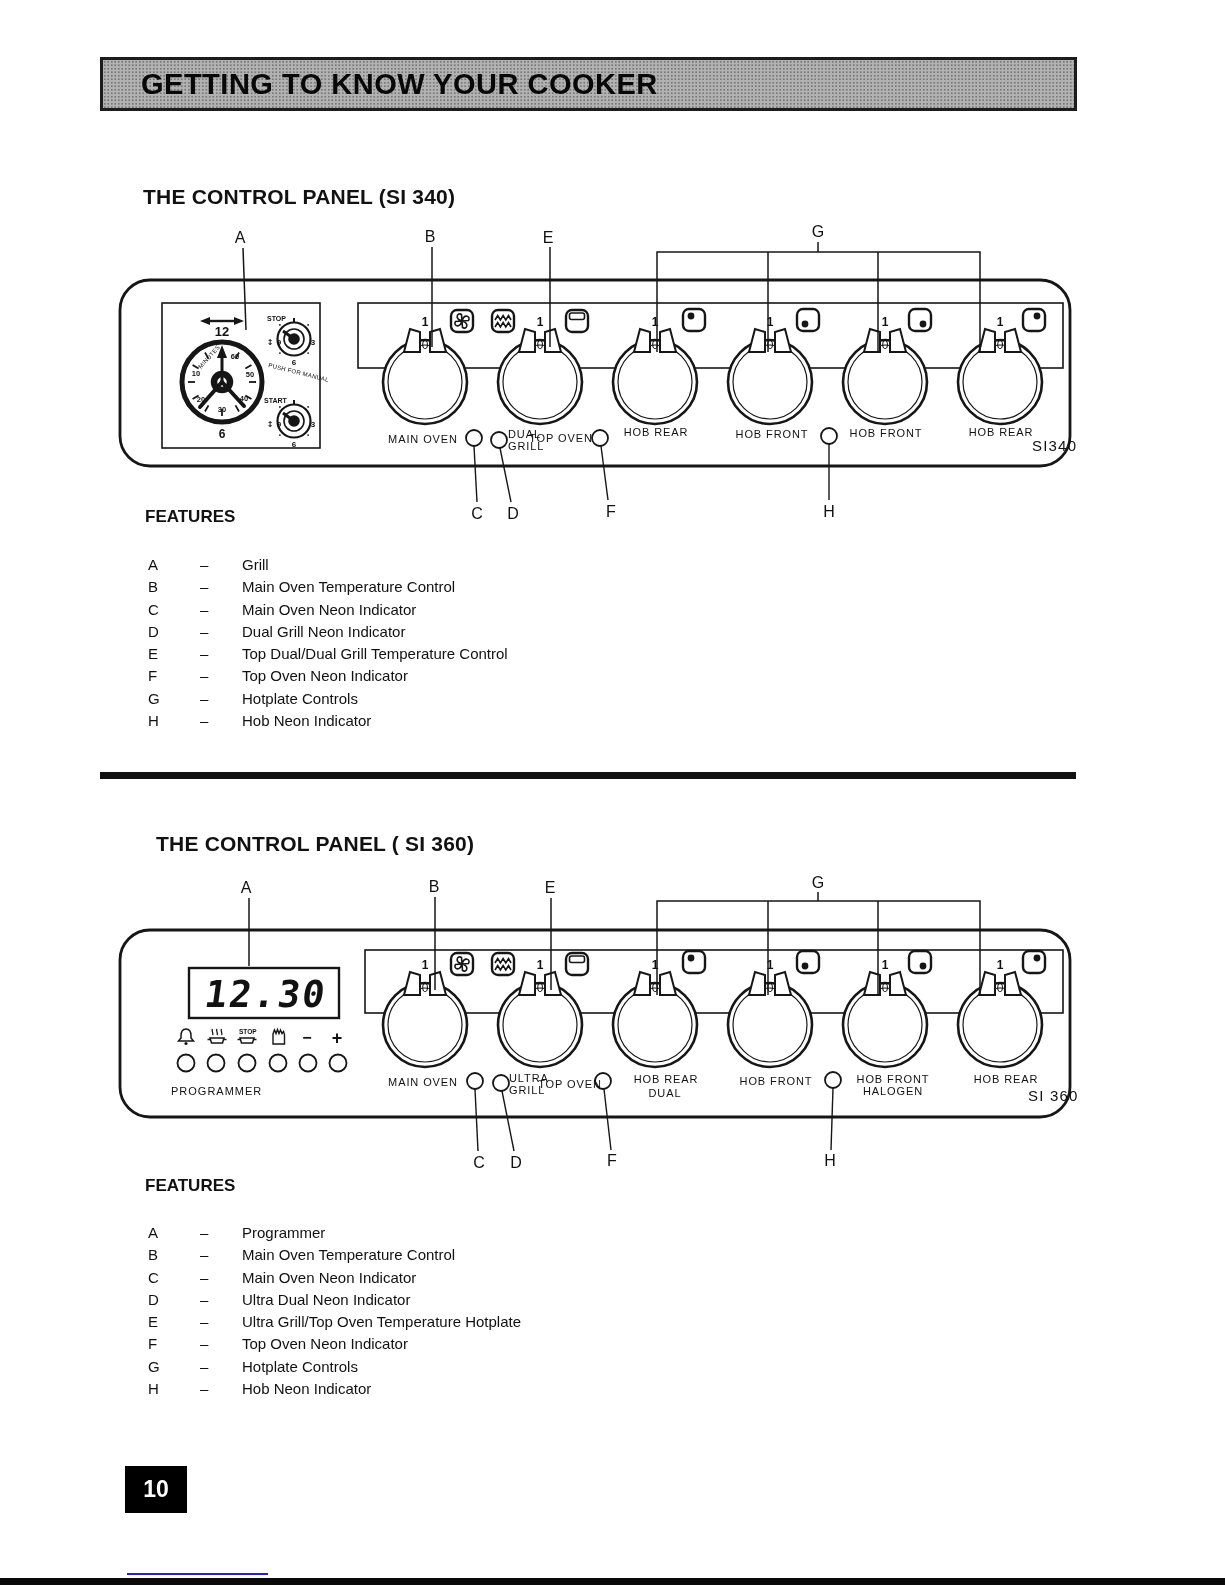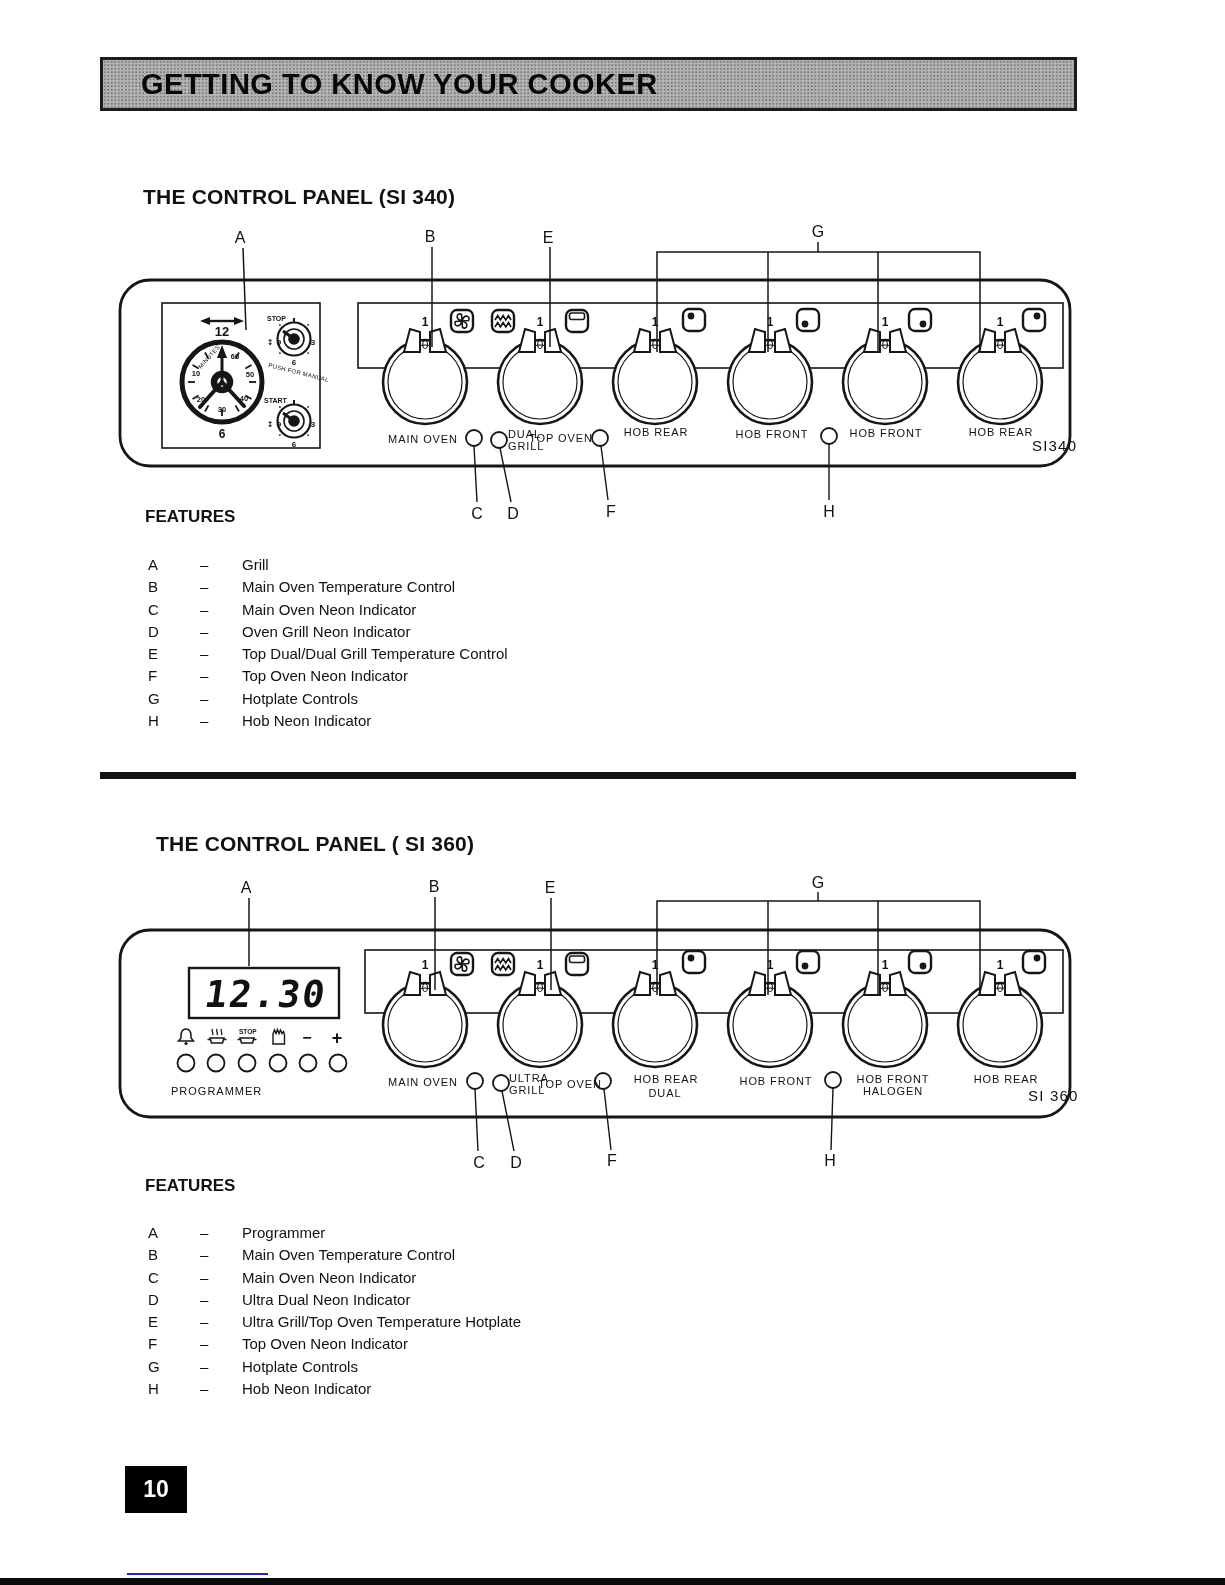--- a/index.html
+++ b/index.html
@@ -272,21 +272,21 @@
         <span>Main Oven Temperature Control</span>
       </div>
     <div class="f-row">
         <span class="f-key">C</span>
         <span class="f-dash">–</span>
         <span>Main Oven Neon Indicator</span>
       </div>
     <div class="f-row">
         <span class="f-key">D</span>
         <span class="f-dash">–</span>
-        <span>Oven Grill Neon Indicator</span>
+        <span>Dual Grill Neon Indicator</span>
       </div>
     <div class="f-row">
         <span class="f-key">E</span>
         <span class="f-dash">–</span>
         <span>Top Dual/Dual Grill Temperature Control</span>
       </div>
     <div class="f-row">
         <span class="f-key">F</span>
         <span class="f-dash">–</span>
         <span>Top Oven Neon Indicator</span>

